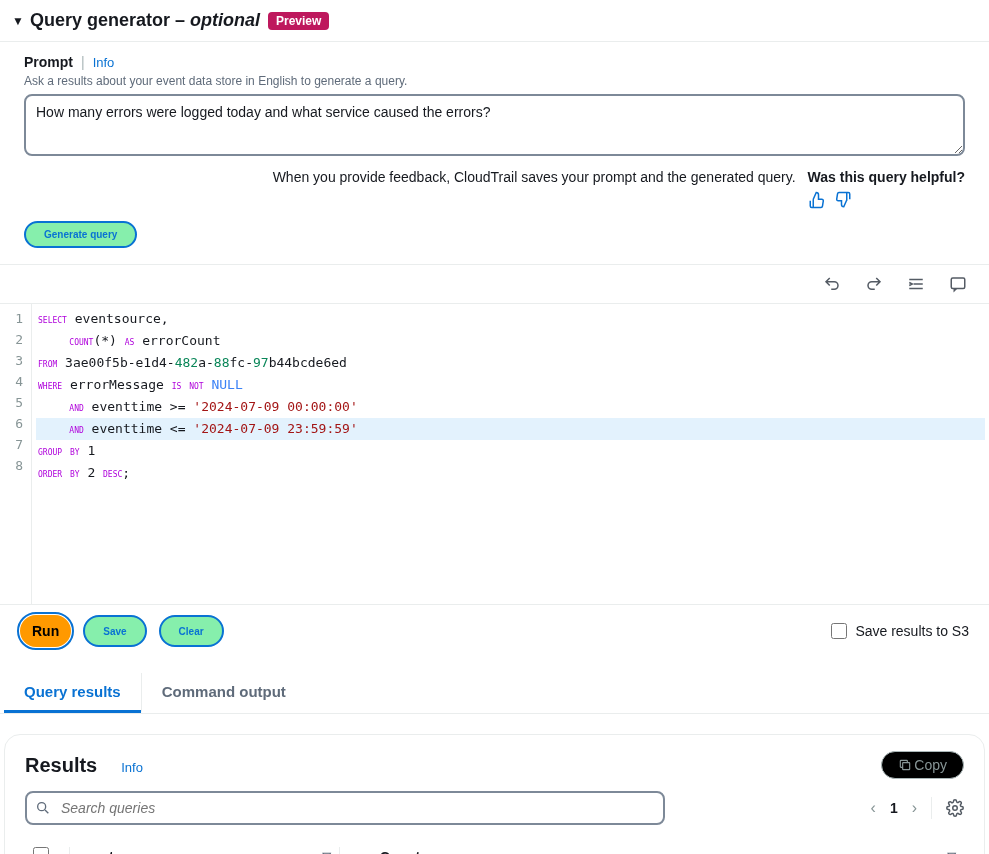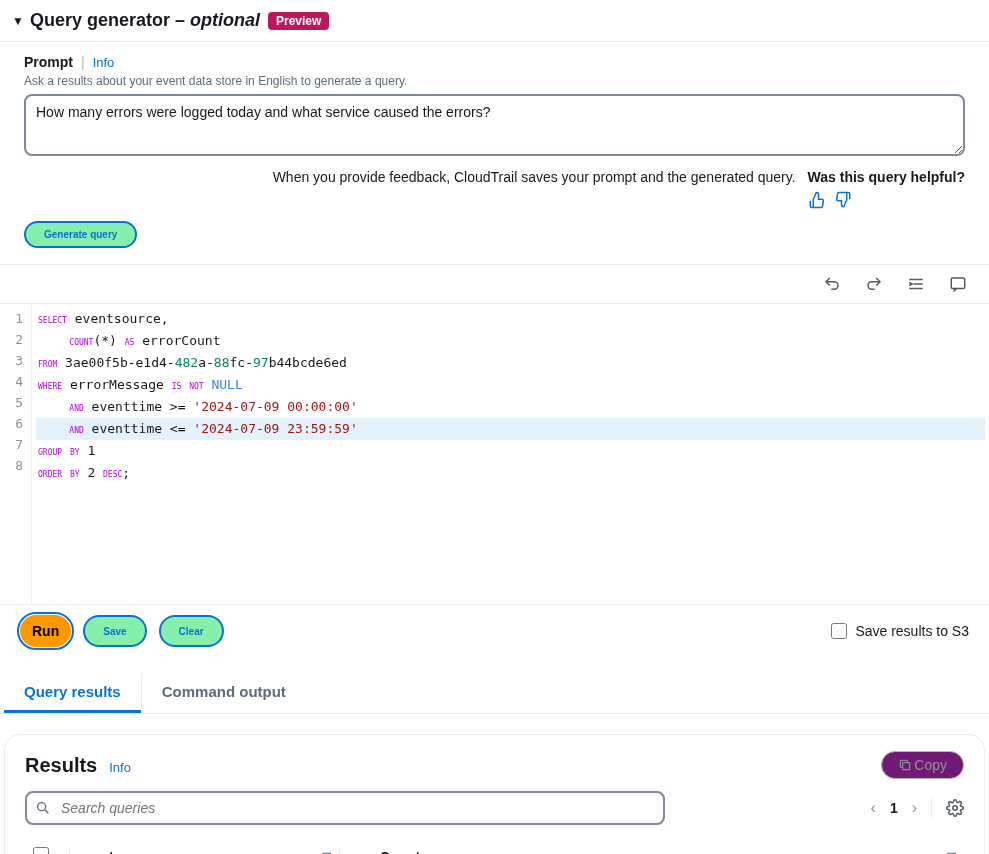--- a/index.html
+++ b/index.html
@@ -60,23 +60,23 @@
   
   .tab-section { margin-top: 16px; }
   .tabs { display: flex; border-bottom: 1px solid #eaeded; padding-left: 4px; }
   .tab { padding: 10px 20px; font-size: 15px; color: #5f6b7a; cursor: pointer; border-bottom: 3px solid transparent; font-weight: 700; position: relative; }
   .tab.active { color: #0972d3; border-bottom-color: #0972d3; }
   .tab + .tab { border-left: 1px solid #eaeded; }
   
   
   .results-panel { border: 1px solid #eaeded; border-radius: 16px; margin: 20px 4px 0 4px; padding: 16px 20px 8px 20px; }
   .results-header { display: flex; justify-content: space-between; align-items: center; margin-bottom: 12px; }
-  .results-title { display: flex; align-items: baseline; gap: 12px; }
+  .results-title { display: flex; align-items: baseline; gap: 24px; }
   .results-title h2 { font-size: 20px; font-weight: 700; }
-  .btn-disabled { border: 1px solid #aab7b8; background: #701a75; color: #879596; font-size: 14px; padding: 5px 16px; border-radius: 20px; display: inline-flex; align-items: center; gap: 2px; cursor: not-allowed; }
+  .btn-disabled { border: 1px solid #aab7b8; background: #000000; color: #879596; font-size: 14px; padding: 5px 16px; border-radius: 20px; display: inline-flex; align-items: center; gap: 2px; cursor: not-allowed; }
   
   .results-controls { display: flex; align-items: center; gap: 16px; margin-bottom: 12px; }
   .search-wrap { flex: 0 0 640px; position: relative; }
   .search-input { width: 100%; border: 2px solid #7d8998; border-radius: 8px; padding: 7px 10px 7px 34px; font-size: 14px; font-style: italic; color: #5f6b7a; }
   .search-icon { position: absolute; left: 10px; top: 50%; transform: translateY(-50%); width: 16px; height: 16px; color: #5f6b7a; }
   .pager { display: flex; align-items: center; gap: 14px; margin-left: auto; }
   .pager .pg-btn { color: #879596; cursor: pointer; font-size:16px;}
   .pager .pg-num { font-weight: 700; }
   .vl { width: 1px; height: 22px; background: #eaeded; }
   .gear-icon { width: 18px; height: 18px; cursor: pointer; color: #545b64; }

